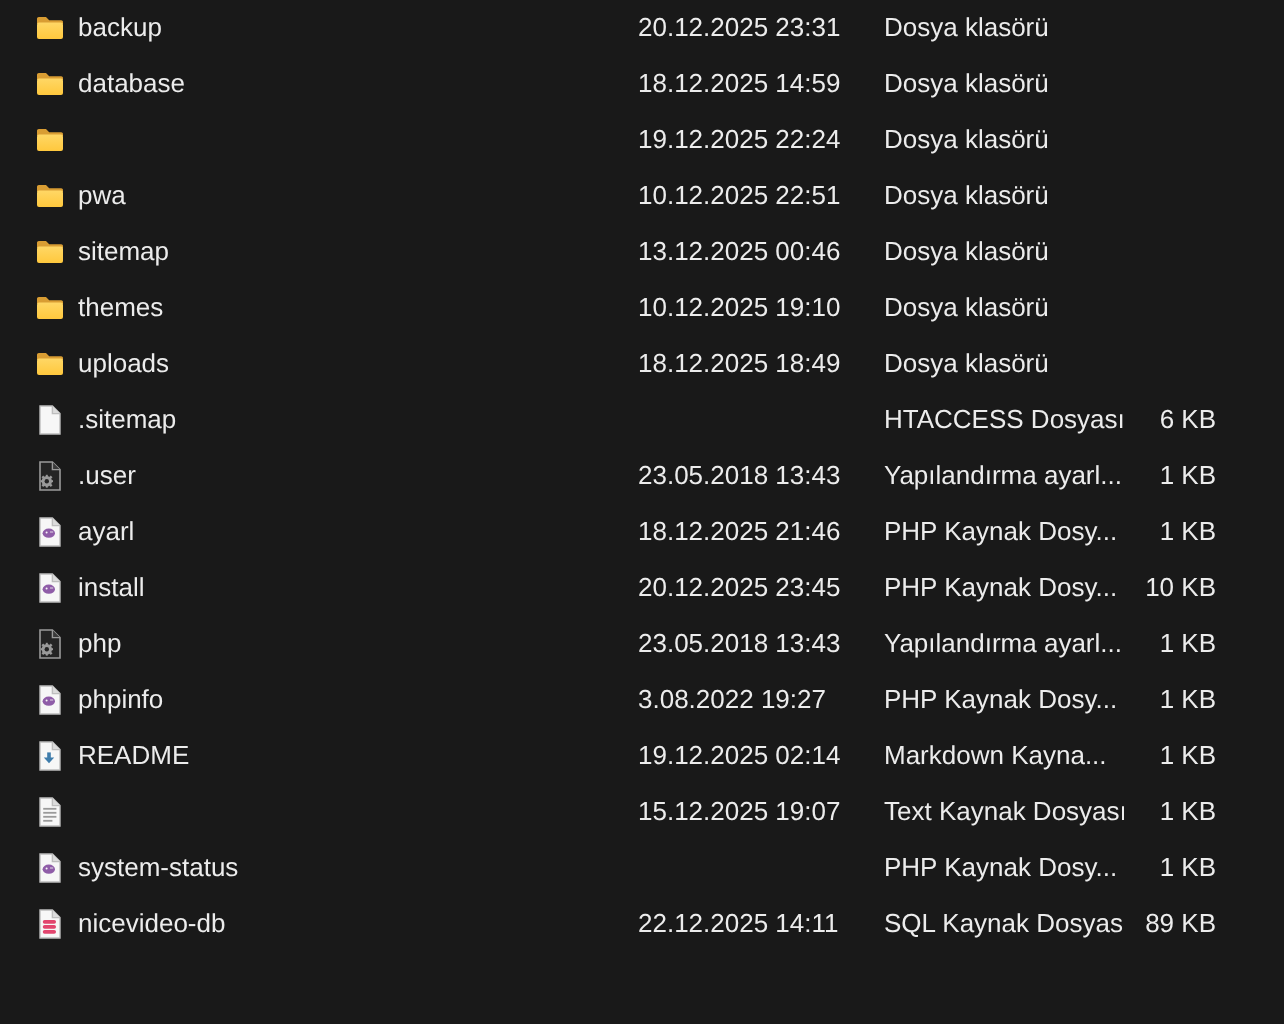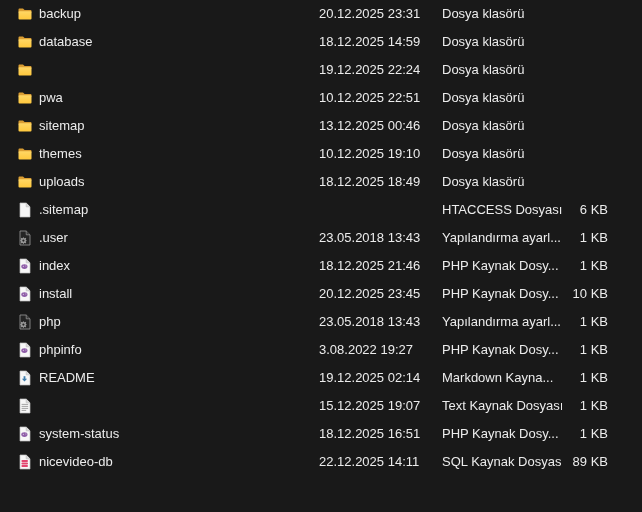--- a/index.html
+++ b/index.html
@@ -212,21 +212,21 @@
     <div class="row">
       <span class="icon">
         <svg viewBox="0 0 16 16">
           <path d="M3 1 h6.2 l3.8 3.8 V15 H3 Z" fill="#f7f7f7" stroke="#bdbdbd" stroke-width="0.7"></path>
           <path d="M9.2 1 v3.8 h3.8" fill="#dcdcdc" stroke="#bdbdbd" stroke-width="0.7"></path>
           <ellipse cx="7.4" cy="8.6" rx="3.1" ry="2.3" fill="#8f5da8"></ellipse>
           <circle cx="6.3" cy="8.2" r="0.5" fill="#f7f7f7"></circle>
           <rect x="8" y="7.6" width="1.6" height="0.8" fill="#f7f7f7" opacity="0.5"></rect>
         </svg>
       </span>
-      <span class="cell name">index</span>
+      <span class="cell name">ayarl</span>
       <span class="cell date">18.12.2025 21:46</span>
       <span class="cell type">PHP Kaynak Dosy...</span>
       <span class="cell size">1 KB</span>
     </div>
     <div class="row">
       <span class="icon">
         <svg viewBox="0 0 16 16">
           <path d="M3 1 h6.2 l3.8 3.8 V15 H3 Z" fill="#f7f7f7" stroke="#bdbdbd" stroke-width="0.7"></path>
           <path d="M9.2 1 v3.8 h3.8" fill="#dcdcdc" stroke="#bdbdbd" stroke-width="0.7"></path>
           <ellipse cx="7.4" cy="8.6" rx="3.1" ry="2.3" fill="#8f5da8"></ellipse>
@@ -313,21 +313,20 @@
       <span class="icon">
         <svg viewBox="0 0 16 16">
           <path d="M3 1 h6.2 l3.8 3.8 V15 H3 Z" fill="#f7f7f7" stroke="#bdbdbd" stroke-width="0.7"></path>
           <path d="M9.2 1 v3.8 h3.8" fill="#dcdcdc" stroke="#bdbdbd" stroke-width="0.7"></path>
           <ellipse cx="7.4" cy="8.6" rx="3.1" ry="2.3" fill="#8f5da8"></ellipse>
           <circle cx="6.3" cy="8.2" r="0.5" fill="#f7f7f7"></circle>
           <rect x="8" y="7.6" width="1.6" height="0.8" fill="#f7f7f7" opacity="0.5"></rect>
         </svg>
       </span>
       <span class="cell name">system-status</span>
-      <span class="cell date">18.12.2025 16:51</span>
       <span class="cell type">PHP Kaynak Dosy...</span>
       <span class="cell size">1 KB</span>
     </div>
     <div class="row">
       <span class="icon">
         <svg viewBox="0 0 16 16">
           <path d="M3 1 h6.2 l3.8 3.8 V15 H3 Z" fill="#f7f7f7" stroke="#bdbdbd" stroke-width="0.7"></path>
           <path d="M9.2 1 v3.8 h3.8" fill="#dcdcdc" stroke="#bdbdbd" stroke-width="0.7"></path>
           <g fill="#e2456e">
             <rect x="4.4" y="6" width="6.6" height="1.9" rx="0.9"></rect>

